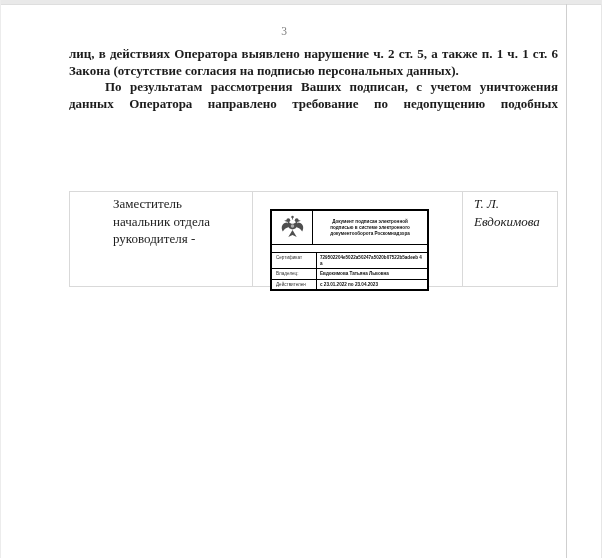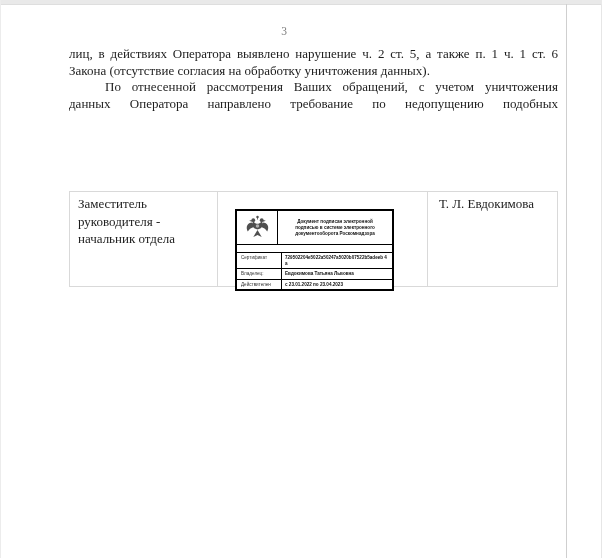--- a/index.html
+++ b/index.html
@@ -26,40 +26,40 @@
     background: #e6e6e6;
   }
   .page-number {
     position: absolute; left: 0; top: 25px; width: 566px;
     text-align: center; font-size: 11.5px; color: #7a7a7a;
   }
   .body-text {
     position: absolute; left: 68px; top: 46px; width: 489px;
     font-size: 13px; line-height: 16.5px;
   }
-  .tline { display: block; height: 16.5px; overflow: hidden; }
+  .tline { display: block; height: 16.5px; overflow: hidden; font-weight: bold; }
   .jline { text-align: justify; }
   .jline::after { content: ""; display: inline-block; width: 100%; height: 0; }
   .indent { text-indent: 36px; }
 
   .sig-table {
     position: absolute; left: 68px; top: 191px; width: 489px; height: 96px;
     display: flex; border: 1px solid #d9d9d9; box-sizing: border-box;
     background: #ffffff;
   }
   .sig-cell { box-sizing: border-box; }
   .sig-cell-position {
     width: 148px; border-right: 1px solid #d9d9d9;
-    padding: 3px 8px 0 8px; font-size: 13px; line-height: 17.5px;
+    padding: 3px 8px 0 8px; font-size: 13px; line-height: 17.5px; margin-left: 35px;
   }
   .sig-cell-stamp {
     width: 210px; border-right: 1px solid #d9d9d9; position: relative;
   }
   .sig-cell-name {
-    flex: 1; padding: 3px 6px 0 11px; font-size: 13px; line-height: 17.5px;
+    flex: 1; padding: 3px 6px 0 11px; font-size: 13px; line-height: 17.5px; font-style: italic;
   }
 
   .stamp {
     position: absolute; left: 17px; top: 17px; width: 159px;
     border: 2px solid #000; background: #fff; box-sizing: border-box;
     font-family: "Liberation Sans", sans-serif; color: #111;
   }
   .stamp-header { display: flex; height: 33px; border-bottom: 1px solid #000; }
   .stamp-eagle-cell {
     width: 40px; border-right: 1px solid #000;
@@ -88,30 +88,30 @@
 
 <div class="viewport">
   <div class="top-band"></div>
   <div class="page-right-edge"></div>
   <div class="outer-right-edge"></div>
 
   <div class="page-number">3</div>
 
   <div class="body-text">
     <div class="tline jline">лиц, в действиях Оператора выявлено нарушение ч. 2 ст. 5, а также п. 1 ч. 1 ст. 6</div>
-    <div class="tline">Закона (отсутствие согласия на обработку уничтожения данных).</div>
-    <div class="tline jline indent">По отнесенной рассмотрения Ваших обращений, с учетом уничтожения</div>
+    <div class="tline">Закона (отсутствие согласия на подписью персональных данных).</div>
+    <div class="tline jline indent">По результатам рассмотрения Ваших подписан, с учетом уничтожения</div>
     <div class="tline jline">данных Оператора направлено требование по недопущению подобных</div>
   </div>
 
   <div class="sig-table">
     <div class="sig-cell sig-cell-position">
       <div>Заместитель</div>
+      <div>начальник отдела</div>
       <div>руководителя -</div>
-      <div>начальник отдела</div>
     </div>
 
     <div class="sig-cell sig-cell-stamp">
       <div class="stamp">
         <div class="stamp-header">
           <div class="stamp-eagle-cell">
             <svg width="27" height="26" viewBox="0 0 48 46" aria-hidden="true">
               <g fill="#4f4f4f">
                 <circle cx="24" cy="3.5" r="2.2"></circle>
                 <rect x="23.3" y="4.5" width="1.4" height="3.5"></rect>

